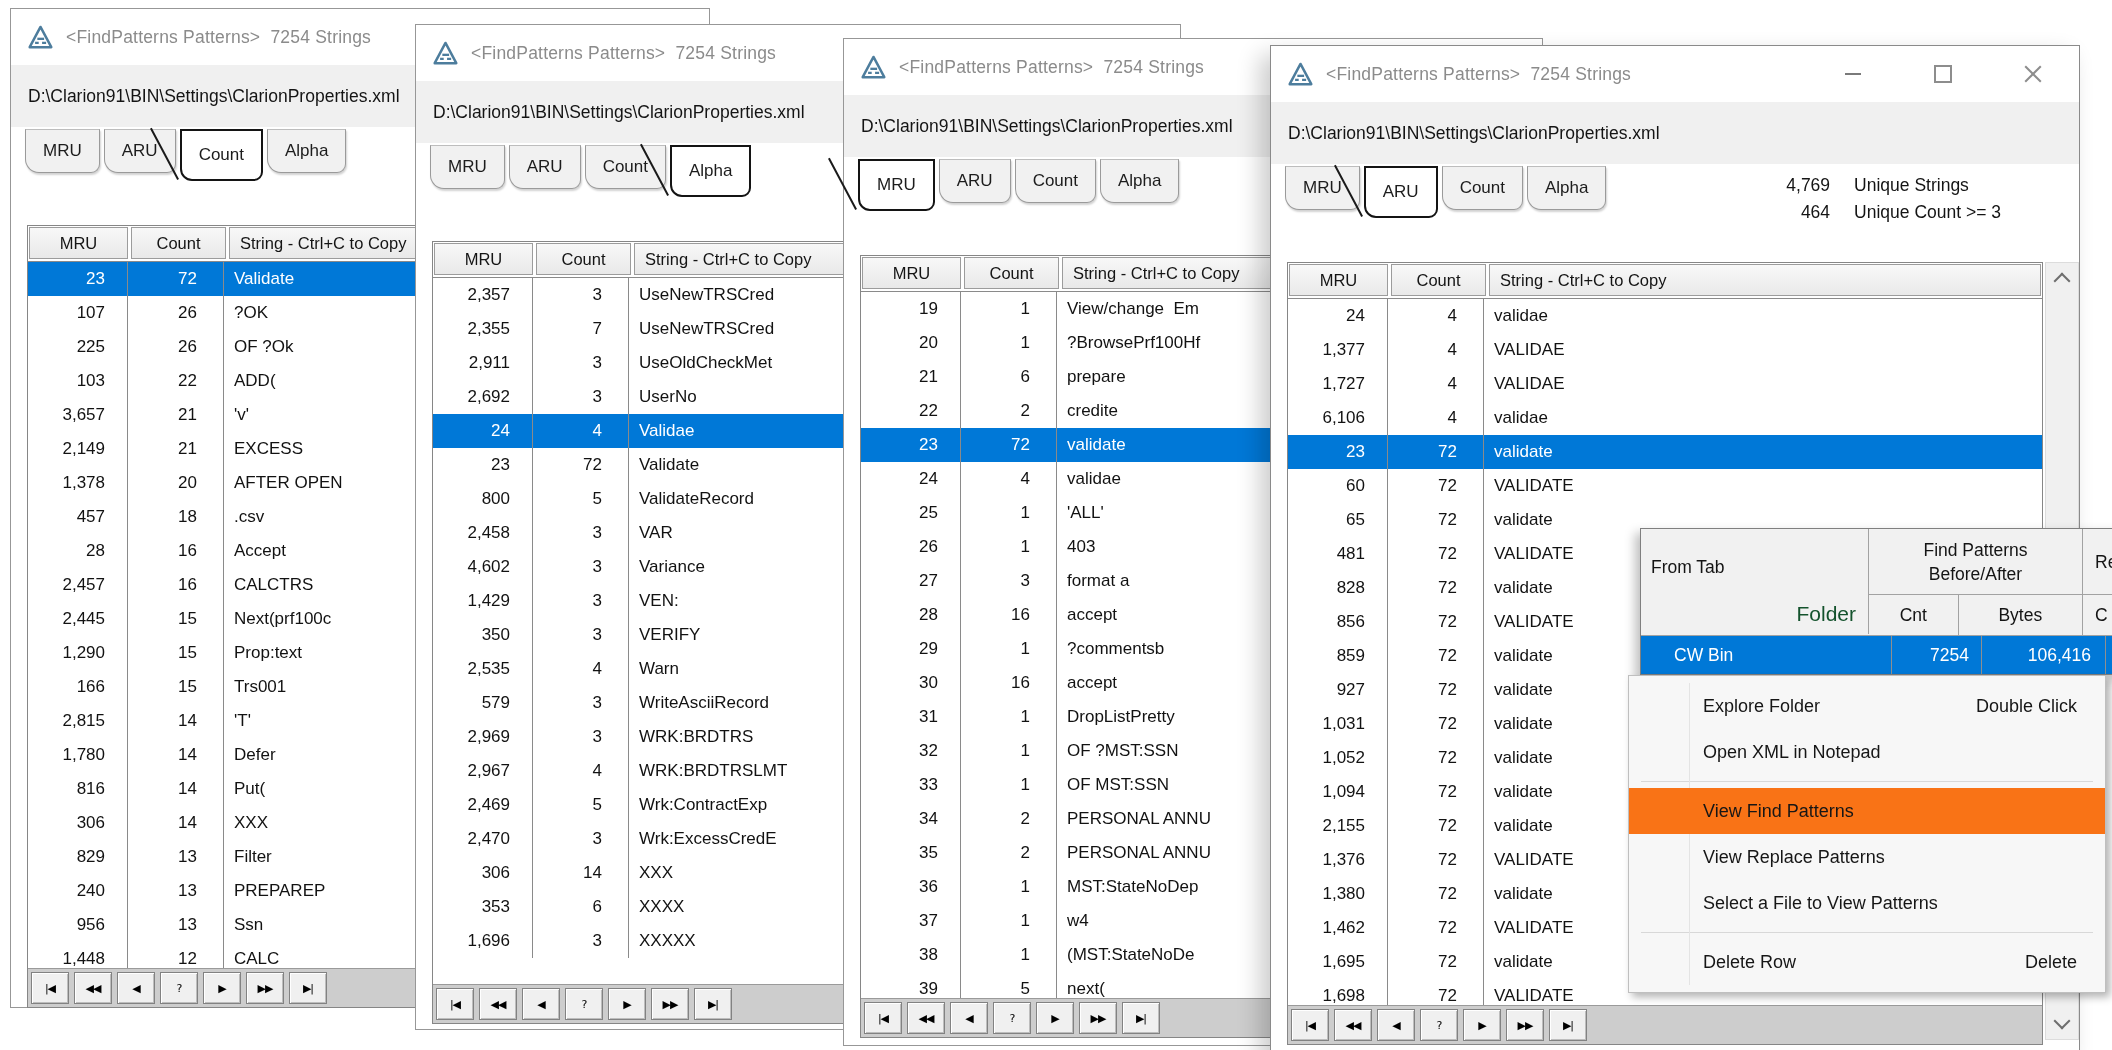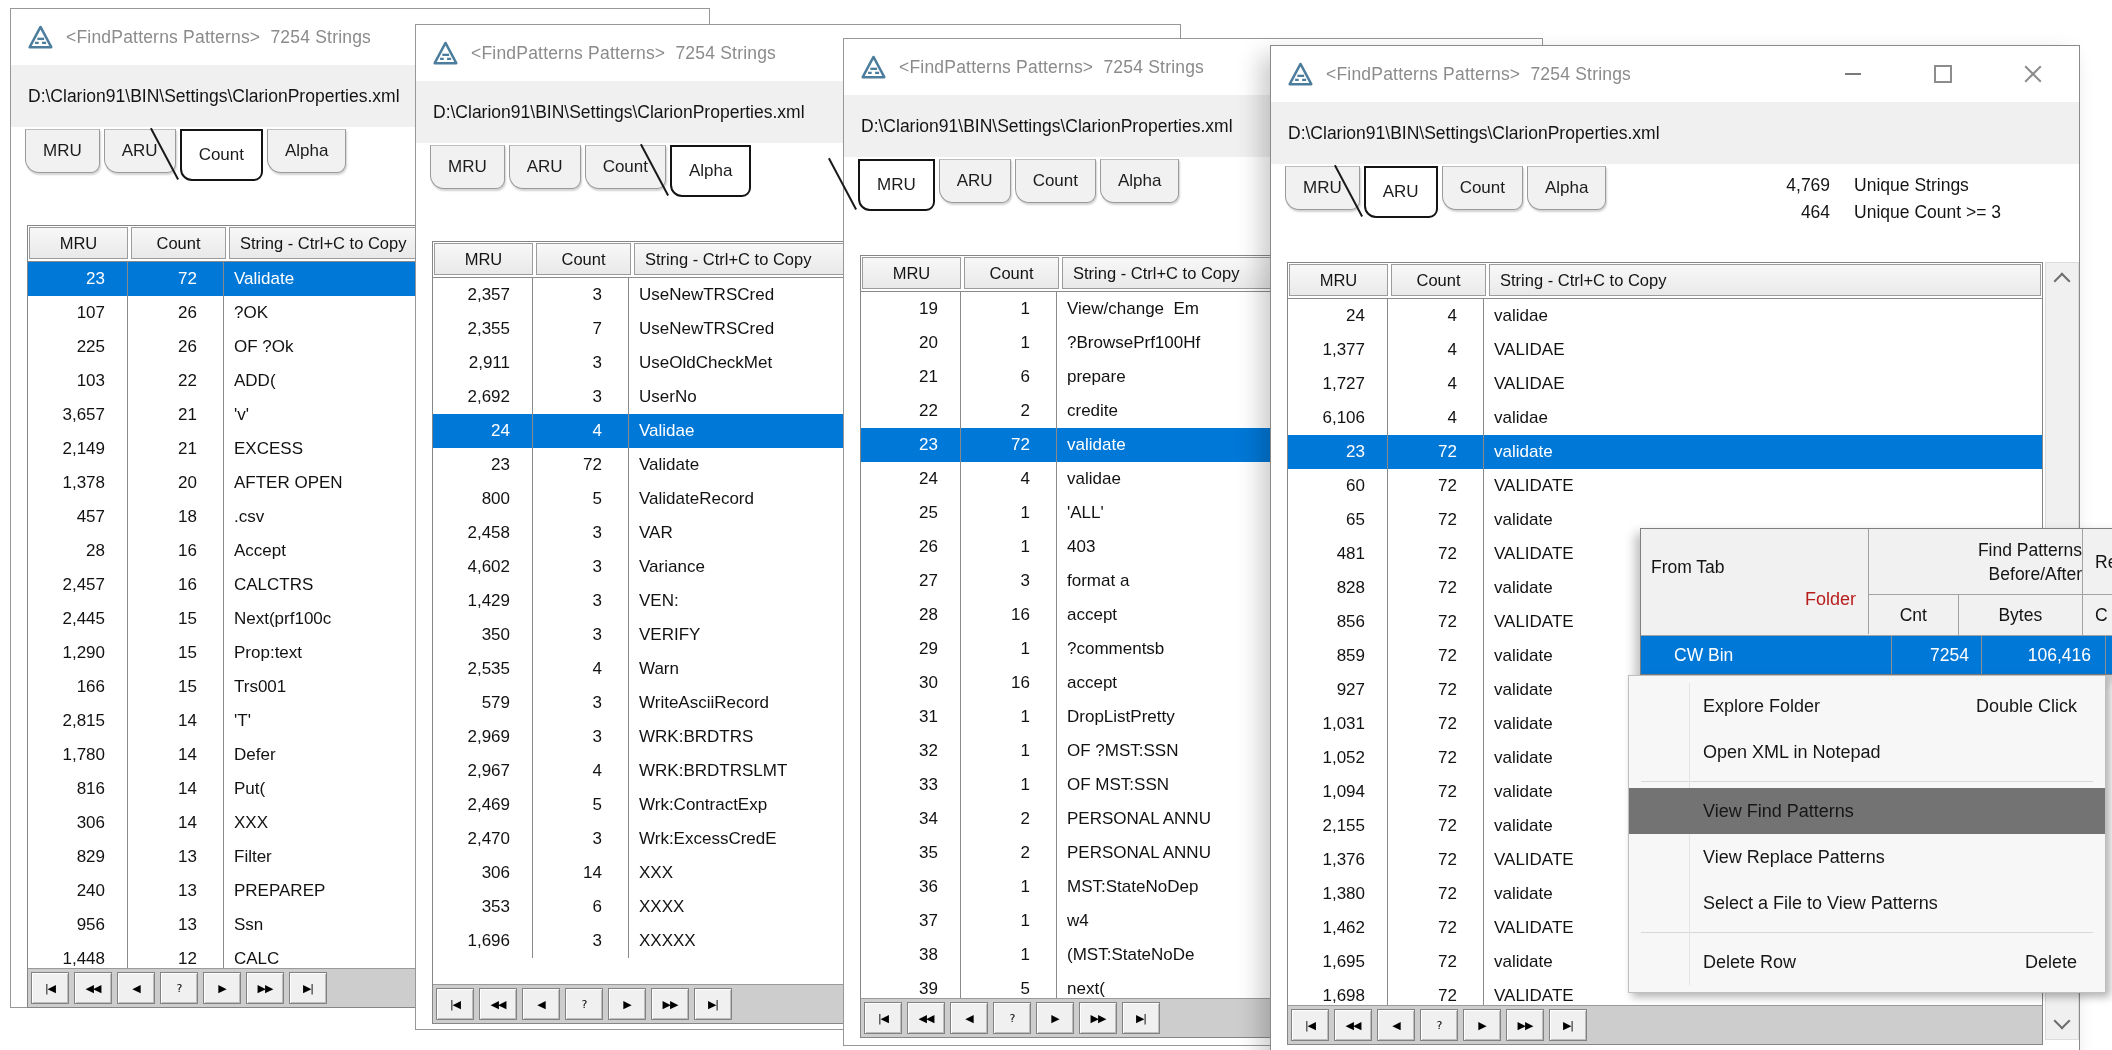--- a/index.html
+++ b/index.html
@@ -69,45 +69,45 @@
   .chev{display:block;width:10px;height:10px;border-left:2px solid #6e6e6e;border-top:2px solid #6e6e6e;}
   .chev.up{transform:rotate(45deg);margin-top:4px;}
   .chev.down{transform:rotate(225deg);margin-bottom:4px;}
 
   
   #folder-grid{position:absolute;left:1640px;top:528px;width:566px;z-index:10;background:#f1f1f1;
                border:1px solid #7f7f7f;box-shadow:-5px 5px 10px rgba(0,0,0,.25);box-sizing:border-box;}
   .fg-head{display:flex;}
   .fg-c1{width:228px;height:105px;border-right:1px solid #a2a2a2;position:relative;background:#f1f1f1;box-sizing:border-box;}
   .fg-fromtab{position:absolute;left:10px;top:28px;font-size:17.5px;color:#141414;}
-  .fg-folder{position:absolute;right:12px;bottom:24px;font-size:18px;color:#b91c1c;}
+  .fg-folder{position:absolute;right:12px;bottom:8px;font-size:21px;color:#14532d;}
   .fg-group{display:flex;flex-direction:column;box-sizing:border-box;}
   .fg-g2{width:214px;border-right:1px solid #a2a2a2;}
   .fg-g3{width:122px;}
-  .fg-gl{height:65px;display:flex;flex-direction:column;align-items:flex-end;justify-content:center;
+  .fg-gl{height:65px;display:flex;flex-direction:column;align-items:center;justify-content:center;
          font-size:17.5px;color:#141414;border-bottom:1px solid #a2a2a2;line-height:24px;}
   .fg-g3 .fg-gl{align-items:flex-start;padding-left:12px;}
   .fg-sub{display:flex;height:40px;}
   .fg-subcell{display:flex;align-items:center;justify-content:center;font-size:17.5px;color:#141414;box-sizing:border-box;}
   .fg-cnt{width:90px;border-right:1px solid #a2a2a2;}
   .fg-bytes{width:124px;}
   .fg-g3 .fg-subcell{width:122px;justify-content:flex-start;padding-left:12px;}
   .fg-row{display:flex;height:38px;background:#0078d7;color:#fff;font-size:17.5px;border-top:1px solid #a2a2a2;}
   .fg-rc{display:flex;align-items:center;box-sizing:border-box;}
   .fg-rc1{width:228px;padding-left:10px;border-right:1px solid #8f8f8f;margin-left:23px;}
   .fg-rc2{width:90px;justify-content:flex-end;padding-right:12px;border-right:1px solid #8f8f8f;}
   .fg-rc3{width:124px;justify-content:flex-end;padding-right:14px;border-right:1px solid #8f8f8f;}
   .fg-rc4{flex:1;}
 
   
   #context-menu{position:absolute;left:1628px;top:675px;width:478px;z-index:11;background:#f7f7f7;
                 border:1px solid #bfbfbf;box-shadow:4px 4px 8px rgba(0,0,0,.30);padding:7px 0;box-sizing:border-box;}
   .menu-gutter{position:absolute;left:60px;top:7px;bottom:7px;width:1px;background:#e4e4e4;}
   .menu-item{height:46px;display:flex;align-items:center;padding:0 28px 0 74px;font-size:18px;color:#161616;position:relative;}
-  .menu-item.highlighted{background:#737373;}
+  .menu-item.highlighted{background:#f97316;}
   .mi-shortcut{margin-left:auto;}
   .menu-sep{height:1px;background:#d8d8d8;margin:6px 12px;}
 </style>
 </head>
 <body>
 
 <div id="stage">
 
   <div class="window" id="w1">
     <div class="titlebar">

